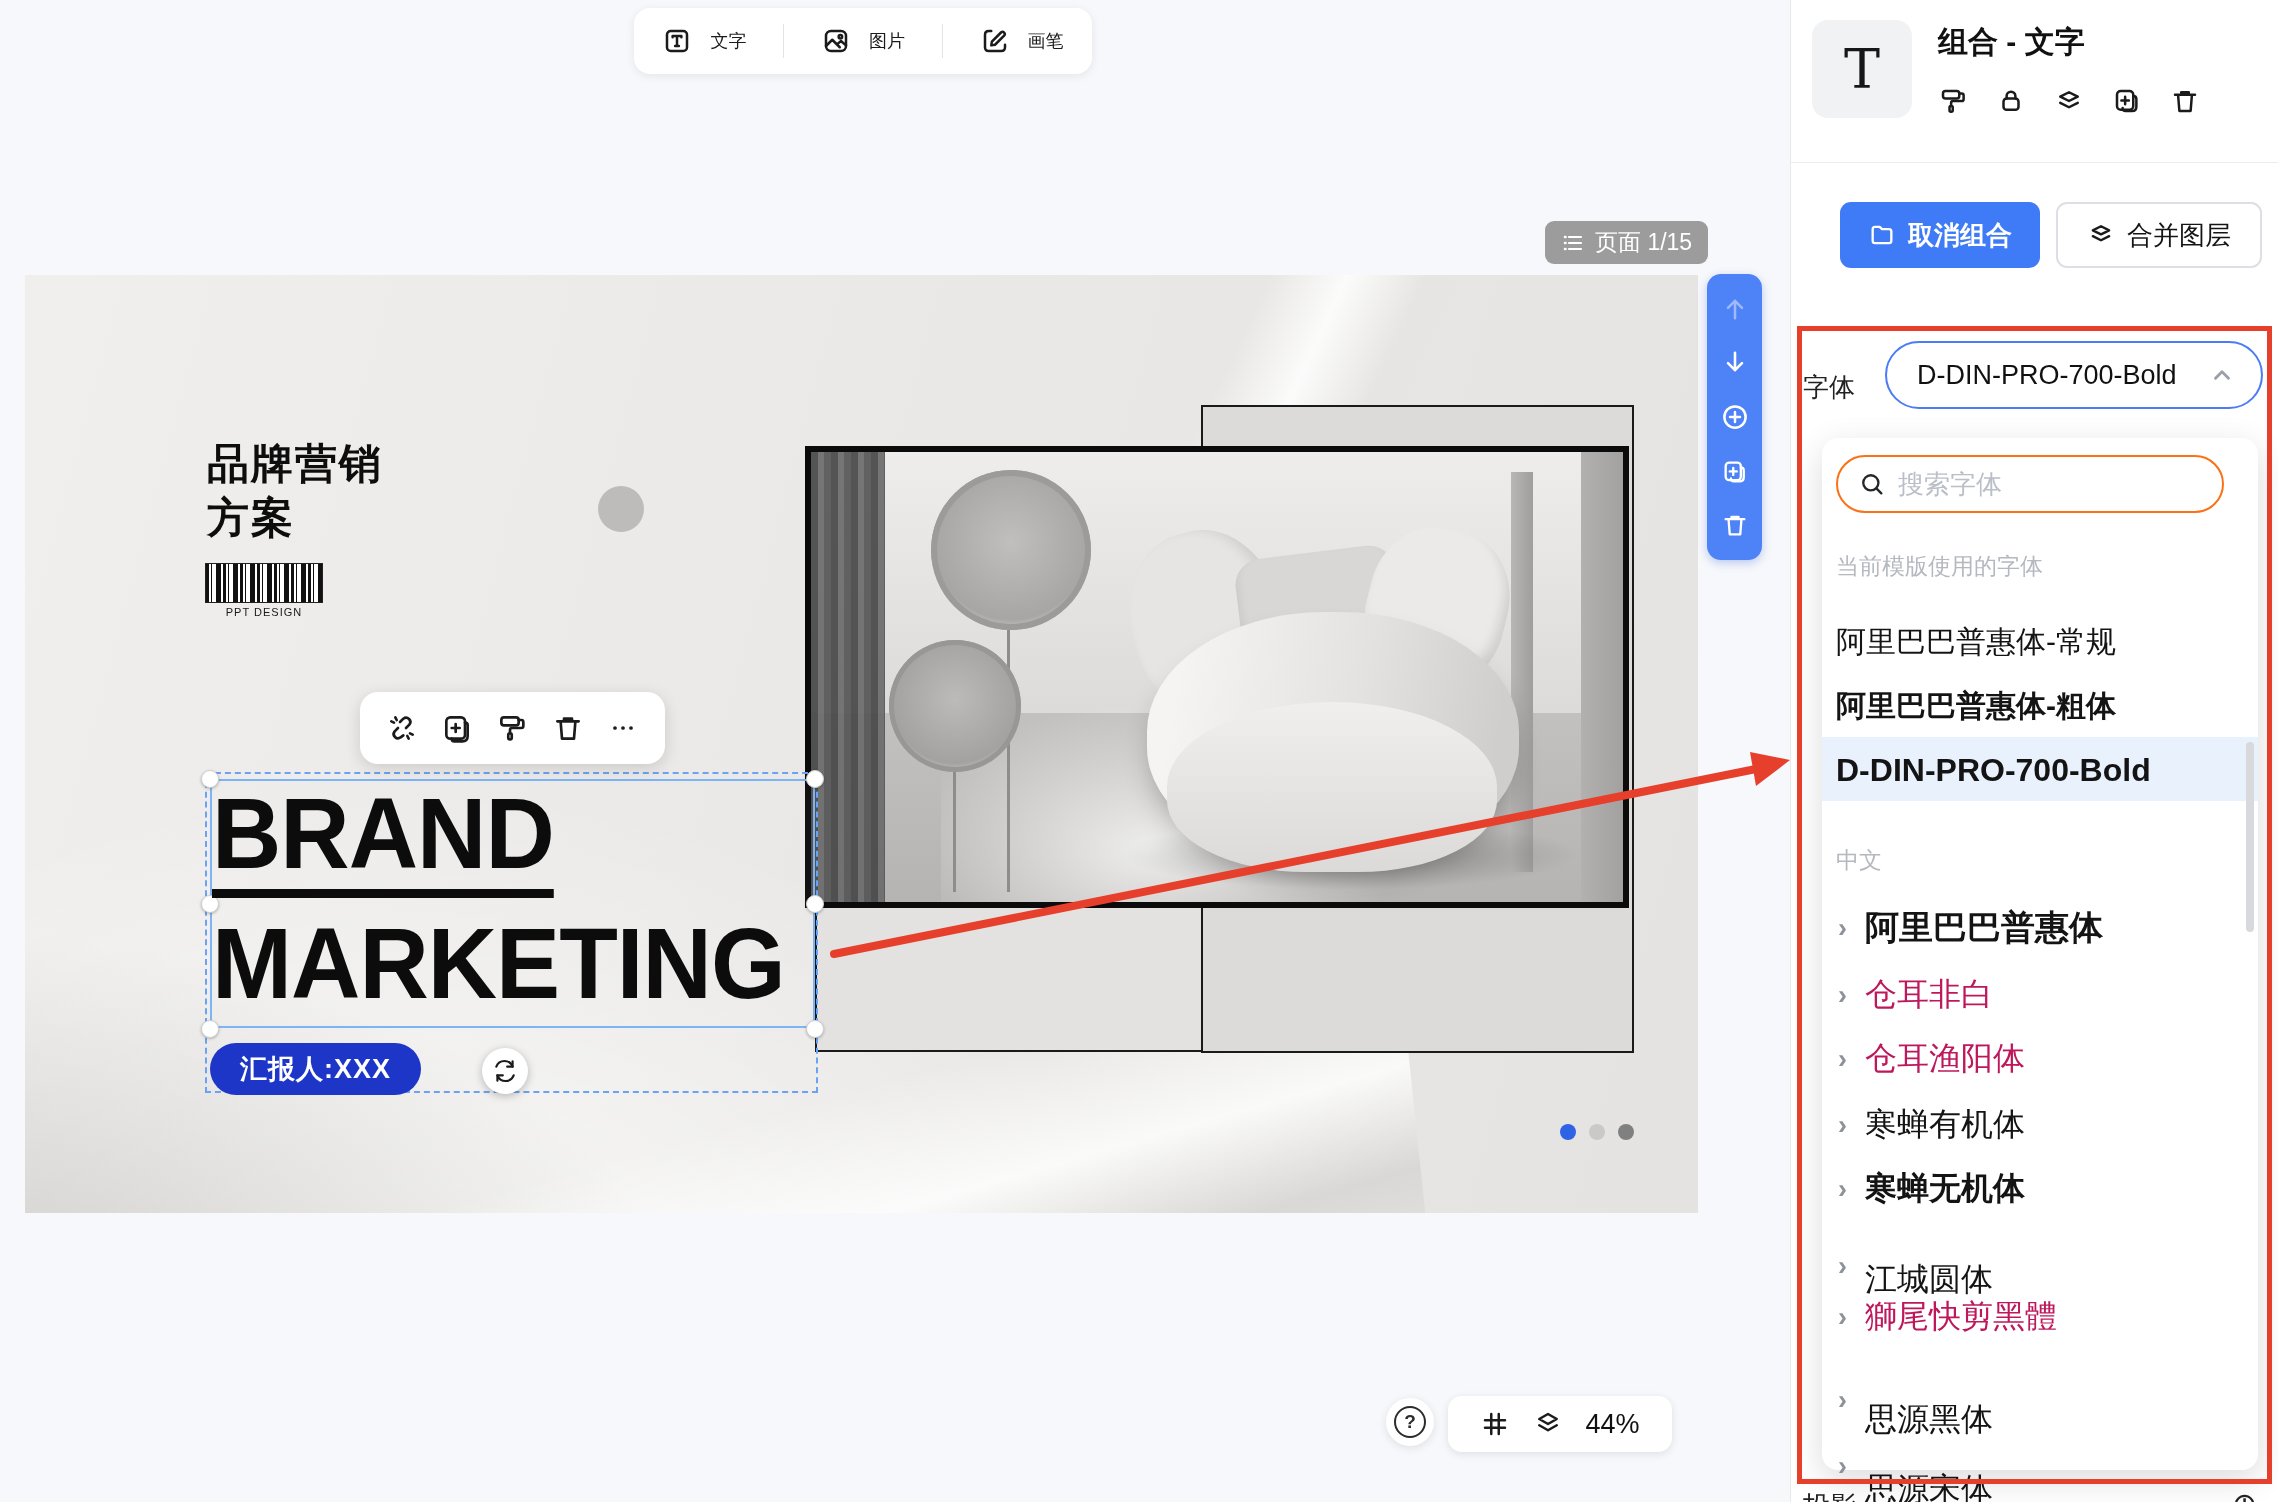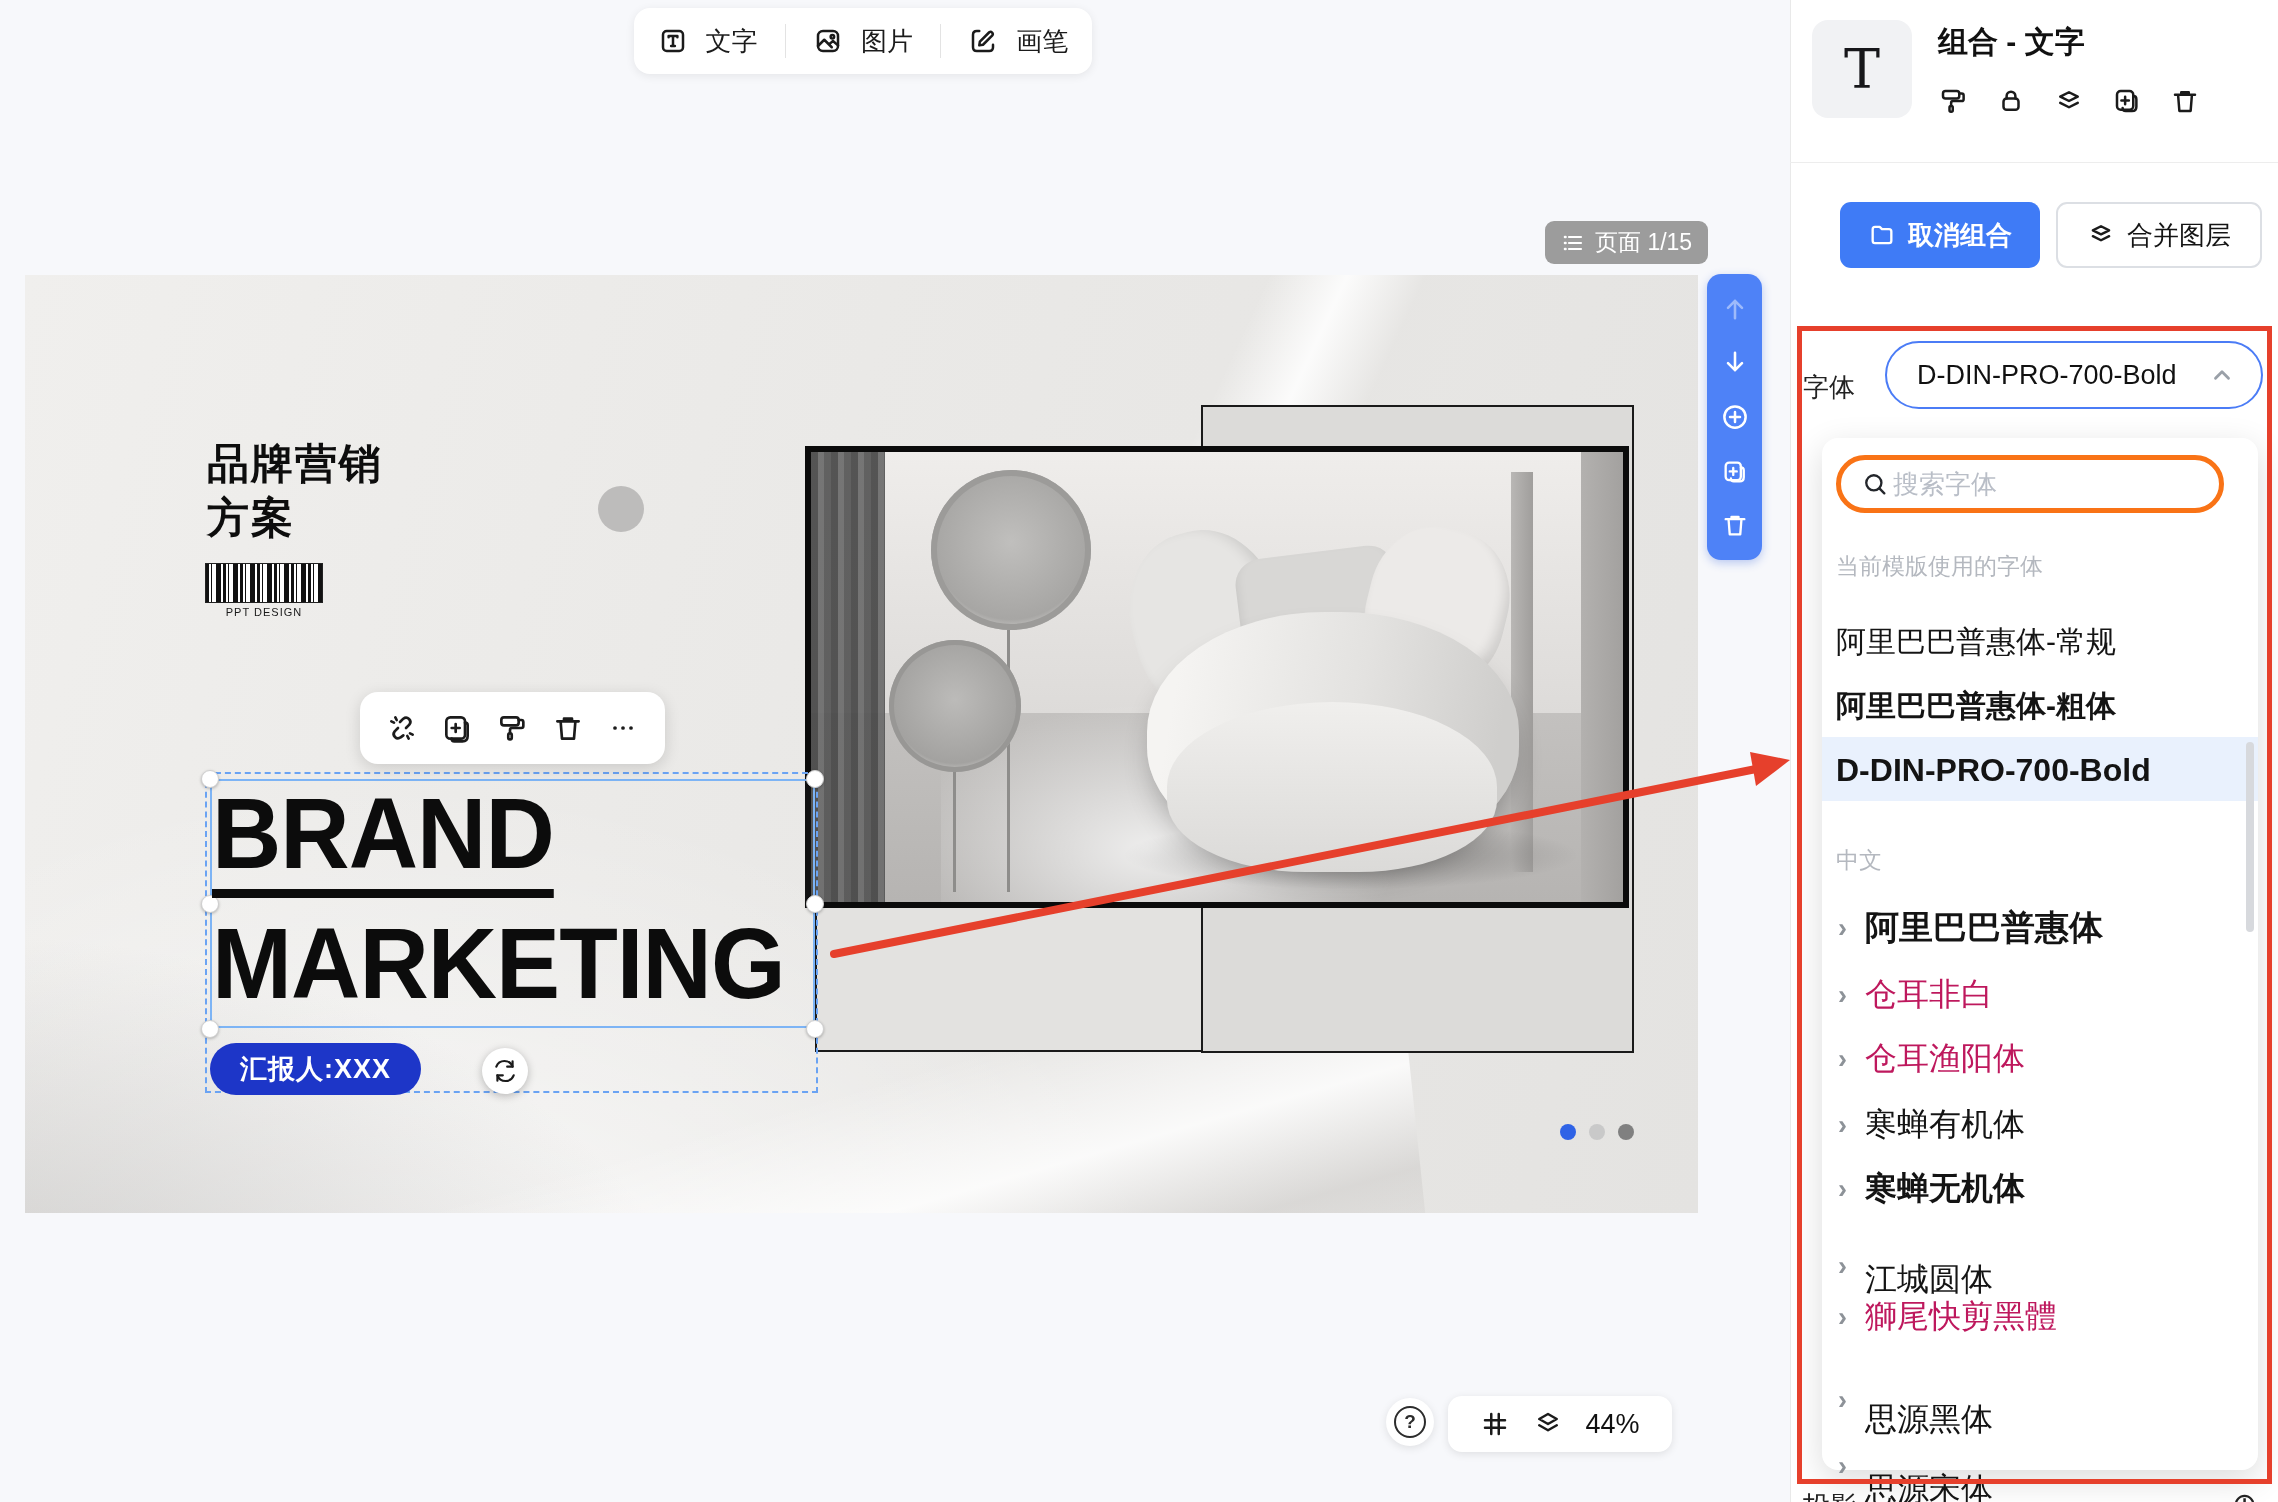--- a/index.html
+++ b/index.html
@@ -4,21 +4,21 @@
 <style>
   * { margin:0; padding:0; box-sizing:border-box; }
   html,body { width:2278px; height:1502px; }
   body { font-family:"Liberation Sans", sans-serif; background:#f7f8fb; }
   .app { position:relative; width:2278px; height:1502px; overflow:hidden; background:#f7f8fb; }
   .abs { position:absolute; }
 
   
   .top-toolbar { left:634px; top:8px; width:458px; height:66px; background:#fff; border-radius:16px;
     box-shadow:0 2px 10px rgba(0,0,0,.08); display:flex; align-items:center; justify-content:space-around; padding:0 10px;}
-  .tt-item { display:flex; align-items:center; gap:18px; font-size:26px; color:#1b1b1b; cursor:pointer;}
+  .tt-item { display:flex; align-items:center; gap:18px; font-size:18px; color:#1b1b1b; cursor:pointer;}
   .tt-sep { width:1px; height:34px; background:#e3e3e3; }
   .icon-stroke { stroke:#1b1b1b; fill:none; stroke-width:2; stroke-linecap:round; stroke-linejoin:round; }
 
   
   .slide { left:25px; top:275px; width:1673px; height:938px; background:linear-gradient(105deg,#f0efed 0%,#eae9e7 45%,#e4e3e1 100%); overflow:hidden; }
   .swirl1 { left:-250px; top:380px; width:1500px; height:900px;
     background:radial-gradient(ellipse at 35% 90%, rgba(255,255,255,.95) 0%, rgba(255,255,255,0) 62%); transform:rotate(-8deg); }
   .swirl2 { left:700px; top:-250px; width:1200px; height:800px;
     background:linear-gradient(115deg, rgba(255,255,255,0) 42%, rgba(255,255,255,.85) 47%, rgba(230,229,227,.6) 52%, rgba(255,255,255,0) 60%); }
   .swirl3 { left:-150px; top:620px; width:900px; height:500px;
@@ -101,22 +101,22 @@
   .btn-merge { left:2056px; top:202px; width:206px; height:66px; border-radius:11px; background:#fff; border:2px solid #dcdfe4; color:#141414;
     font-size:26px; display:flex; align-items:center; justify-content:center; gap:12px;}
 
   .font-label { left:1803px; top:370px; font-size:26px; color:#222; }
   .font-select { left:1885px; top:341px; width:378px; height:68px; border-radius:34px; border:2px solid #4b7cf6; background:#fff;
     display:flex; align-items:center; justify-content:space-between; padding:0 26px 0 30px;}
   .font-select-value { font-size:27px; color:#111; }
 
   .font-card { left:1822px; top:438px; width:436px; height:1032px; background:#fff; border-radius:16px;
     box-shadow:0 10px 34px rgba(0,0,0,.14); }
-  .search-box { left:1836px; top:455px; width:388px; height:58px; border-radius:29px; border:5px solid #f97316; background:#fff;
-    display:flex; align-items:center; gap:4px; padding:0 20px;}
+  .search-box { left:1836px; top:455px; width:388px; height:58px; border-radius:29px; border:2px solid #f97316; background:#fff;
+    display:flex; align-items:center; gap:12px; padding:0 20px;}
   .search-input { border:none; outline:none; font-size:26px; color:#333; width:290px; background:transparent; font-family:"Liberation Sans",sans-serif;}
   .search-input::placeholder { color:#b9bec7; }
   .section-label { font-size:23px; color:#b4b8bf; }
   .font-item { font-size:30px; color:#141414; white-space:nowrap; }
   .w-reg { font-weight:400; } .w-bold { font-weight:700; } .w-med { font-weight:500; }
   .w-thin { font-weight:300; color:#be185d; } .w-serif { font-family:"DejaVu Serif", serif; font-weight:400; }
   .hl-row { left:1822px; top:737px; width:436px; height:64px; background:#e9f1fd; }
   .chev { color:#8d9298; font-size:27px; font-weight:600; margin-right:18px; }
   .cjk-row { left:1838px; display:flex; align-items:center; }
   .scrollbar { left:2246px; top:742px; width:8px; height:190px; border-radius:4px; background:#d7d9dd; }

